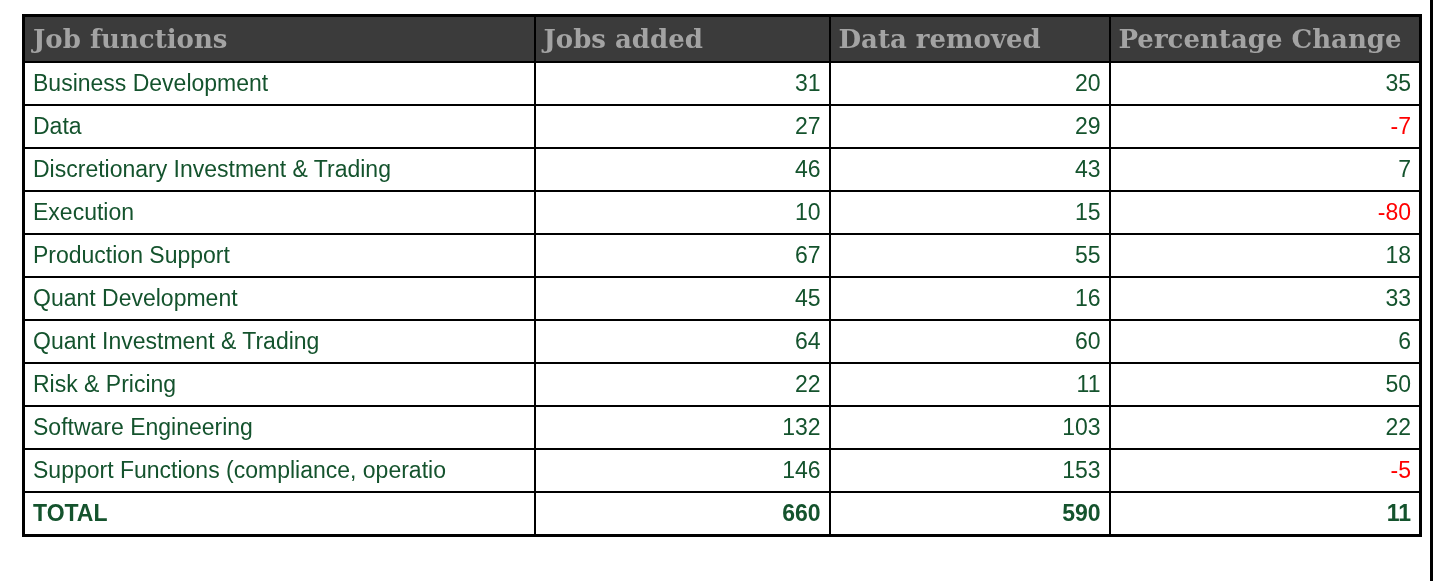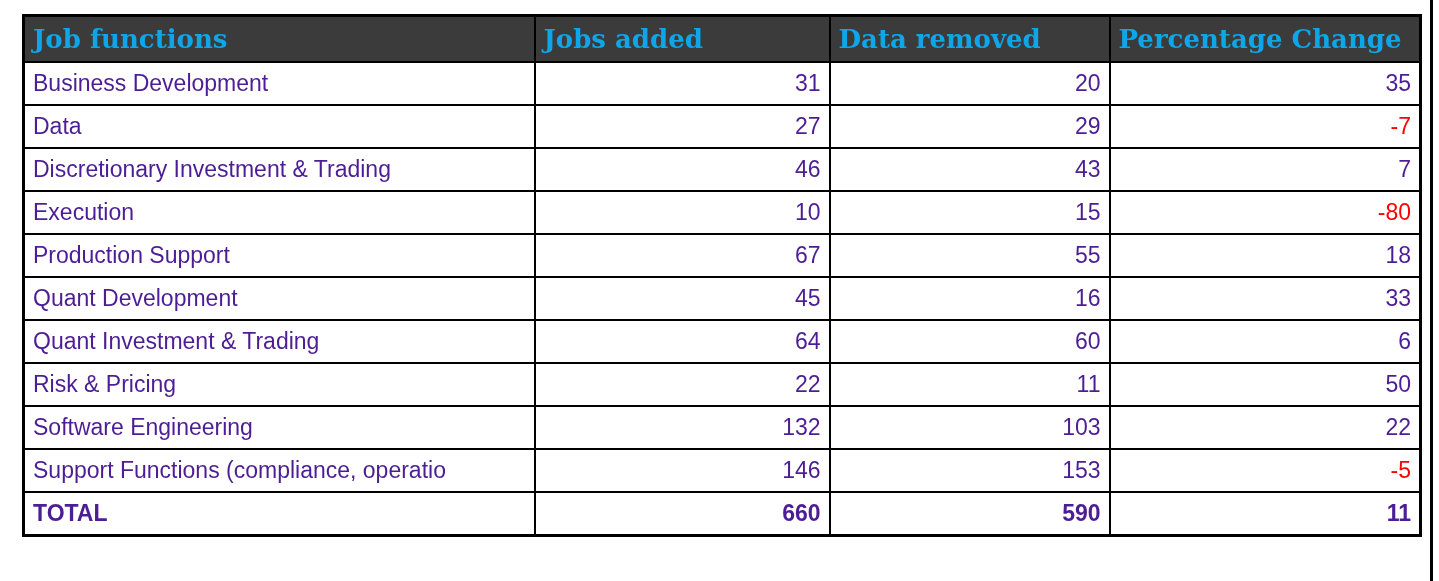--- a/index.html
+++ b/index.html
@@ -32,35 +32,35 @@
     table-layout: fixed;
     width: 1397px;
     border: 3px solid #000000;
   }
   table.jobs col.c1 { width: 511px; }
   table.jobs col.c2 { width: 295px; }
   table.jobs col.c3 { width: 280px; }
   table.jobs col.c4 { width: 311px; }
   table.jobs th {
     background: #3B3B3B;
-    color: #0ea5e9;
+    color: #a3a3a3;
     font-family: "DejaVu Serif", serif;
     font-weight: bold;
     font-size: 26px;
     text-align: left;
     padding: 4px 8px;
     border: 2px solid #000000;
     height: 36px;
     white-space: nowrap;
     overflow: hidden;
   }
   table.jobs td {
     font-family: "Liberation Sans", sans-serif;
     font-size: 23px;
-    color: #4c1d95;
+    color: #14532d;
     padding: 2px 8px;
     border: 2px solid #000000;
     height: 37px;
     vertical-align: middle;
     background: #ffffff;
   }
   table.jobs td.name {
     text-align: left;
     white-space: nowrap;
     overflow: hidden;

